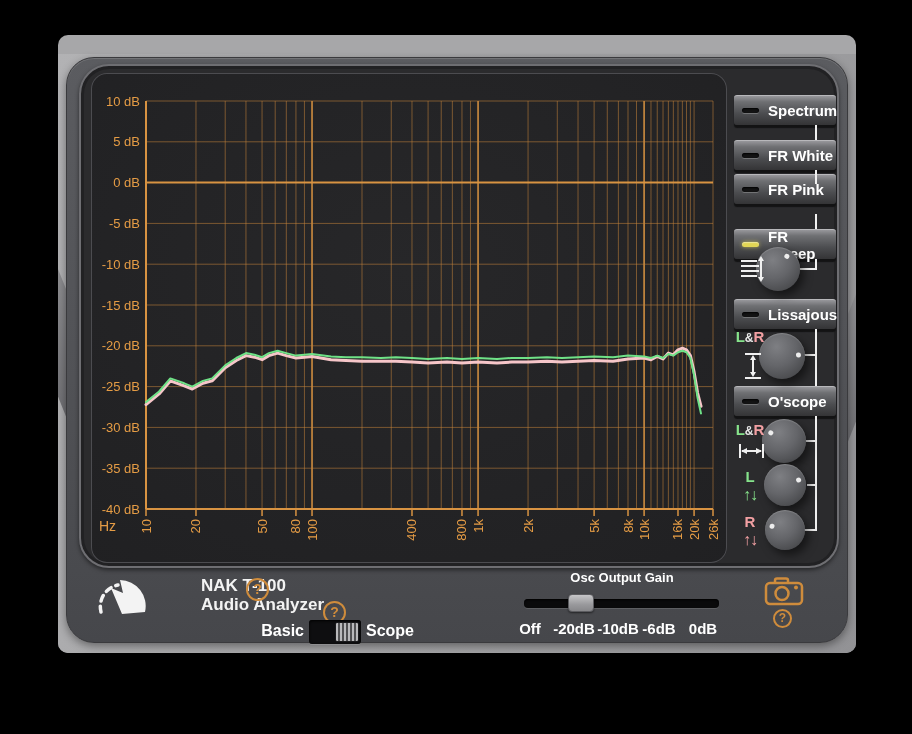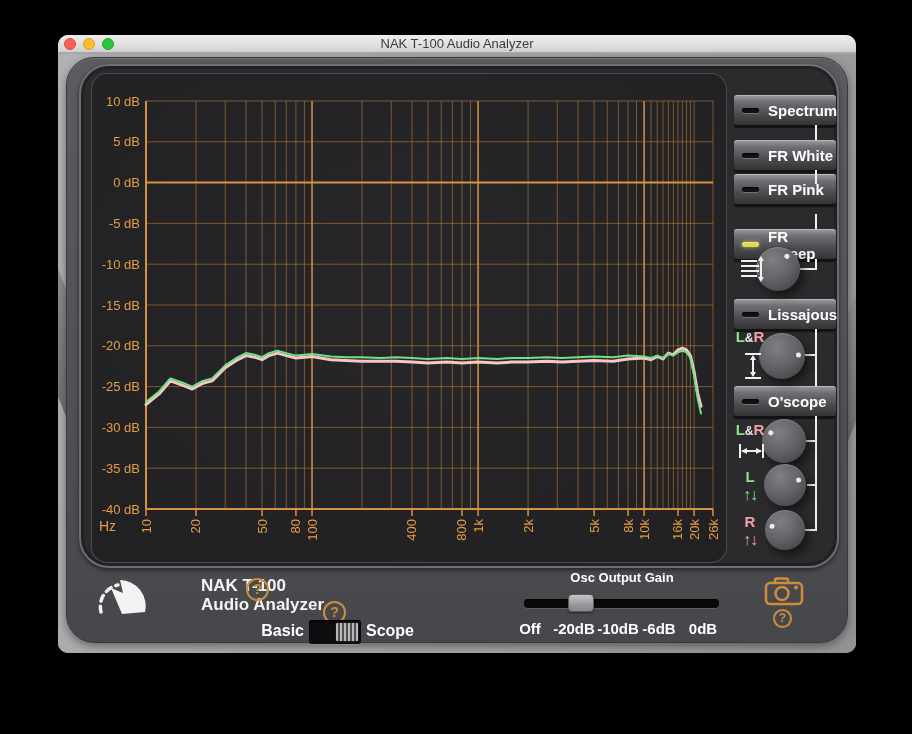--- a/index.html
+++ b/index.html
@@ -93,26 +93,20 @@
           background:linear-gradient(180deg,#c6c6c8 0%,#99999c 60%,#87878a 100%);
           border:1px solid #5c5c60;box-shadow:0 1px 2px rgba(0,0,0,.5);cursor:pointer;}
   .glabel{position:absolute;top:562px;transform:translateX(-50%);color:#fff;font-weight:bold;font-size:15px;}
   .cam{cursor:pointer;}
 </style>
 </head>
 <body>
 
 <div id="stage">
   <div class="window">
-    <div class="titlebar">
-      <span class="tl red"></span>
-      <span class="tl yellow"></span>
-      <span class="tl green"></span>
-      <span class="title">NAK T-100 Audio Analyzer</span>
-    </div>
 
     <div class="content">
       <div class="notch left"></div>
       <div class="notch right"></div>
 
       <div class="face">
 
         <div class="bezel">
           <div class="screen">
             <svg id="chart-svg" viewBox="0 0 636 490">

